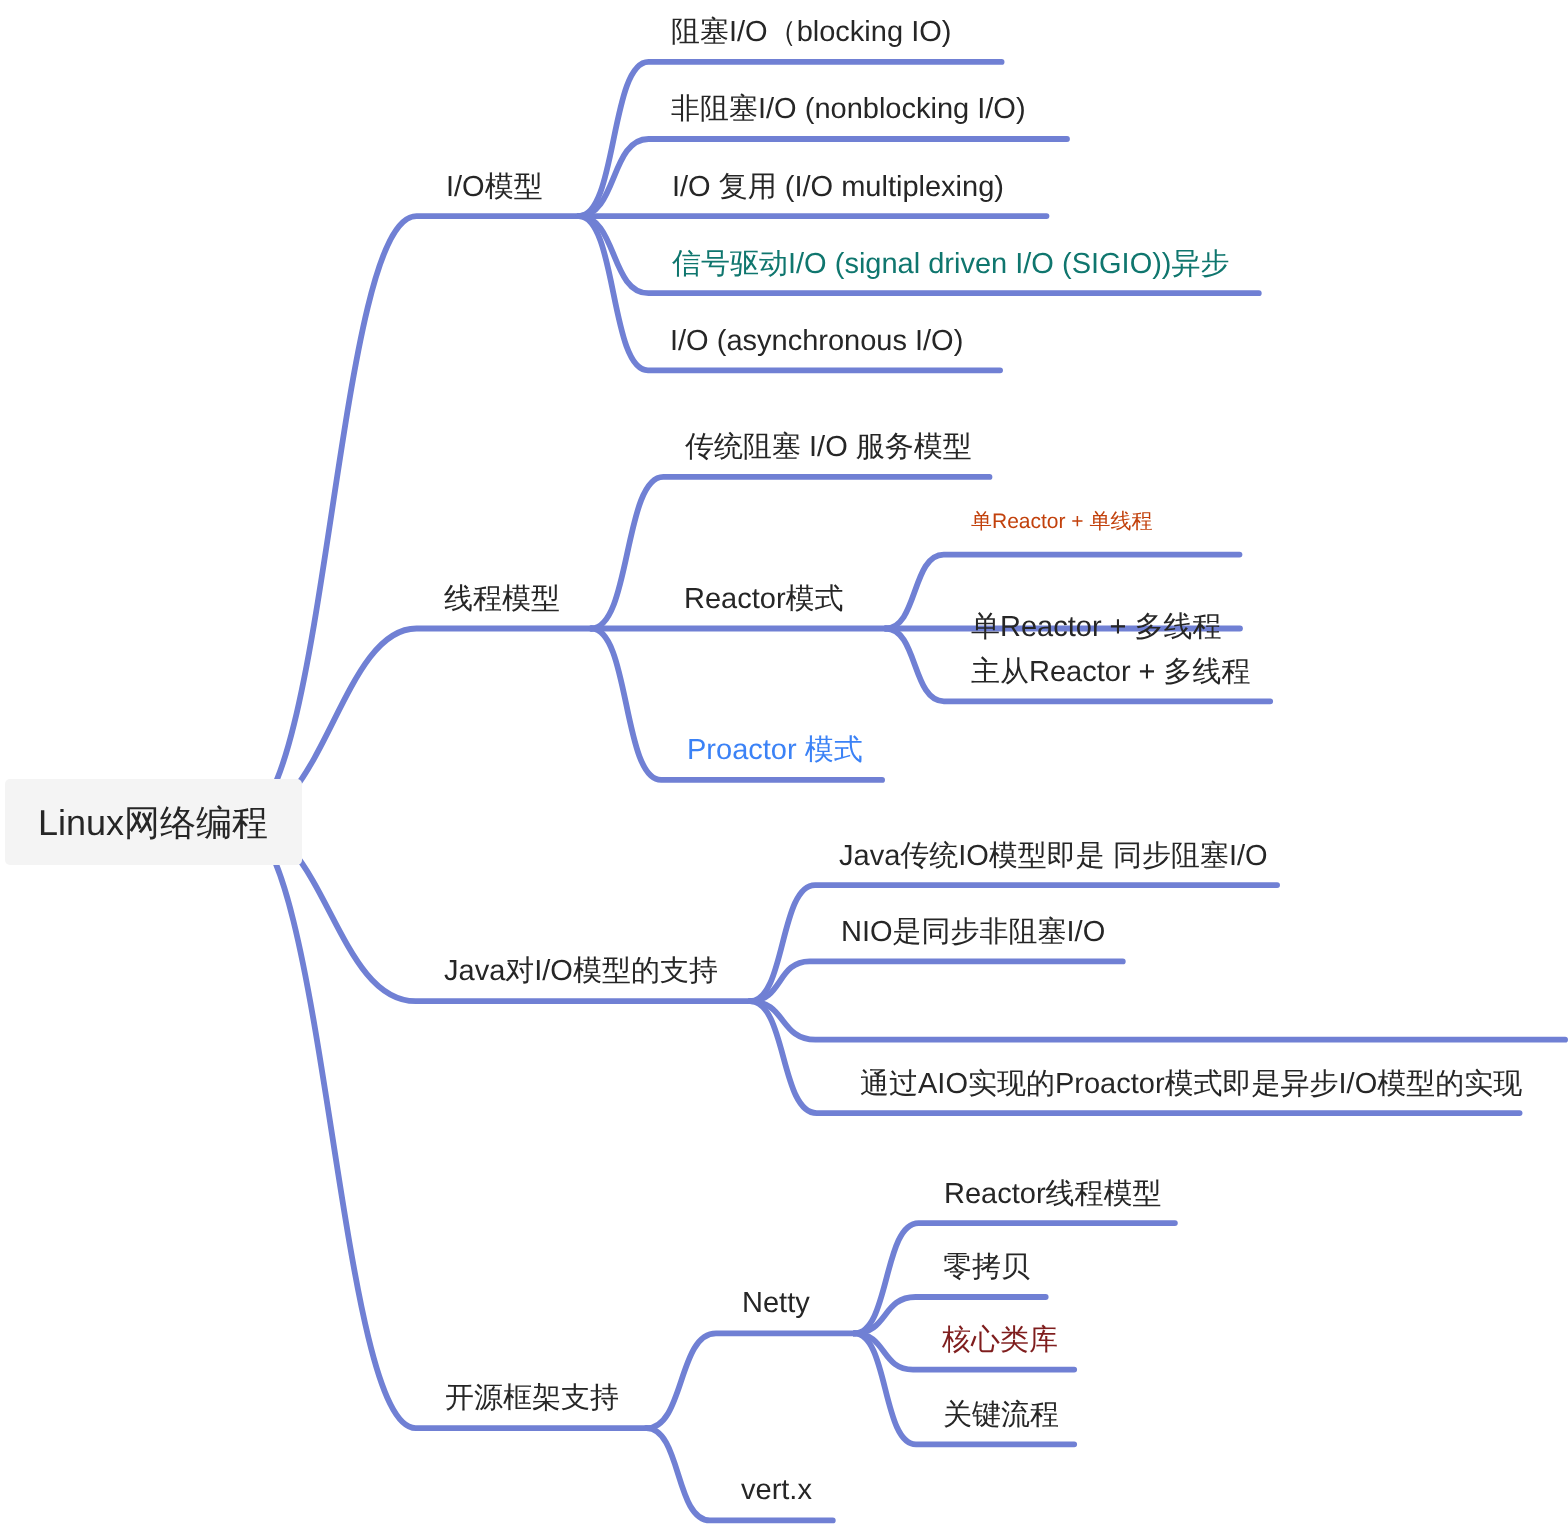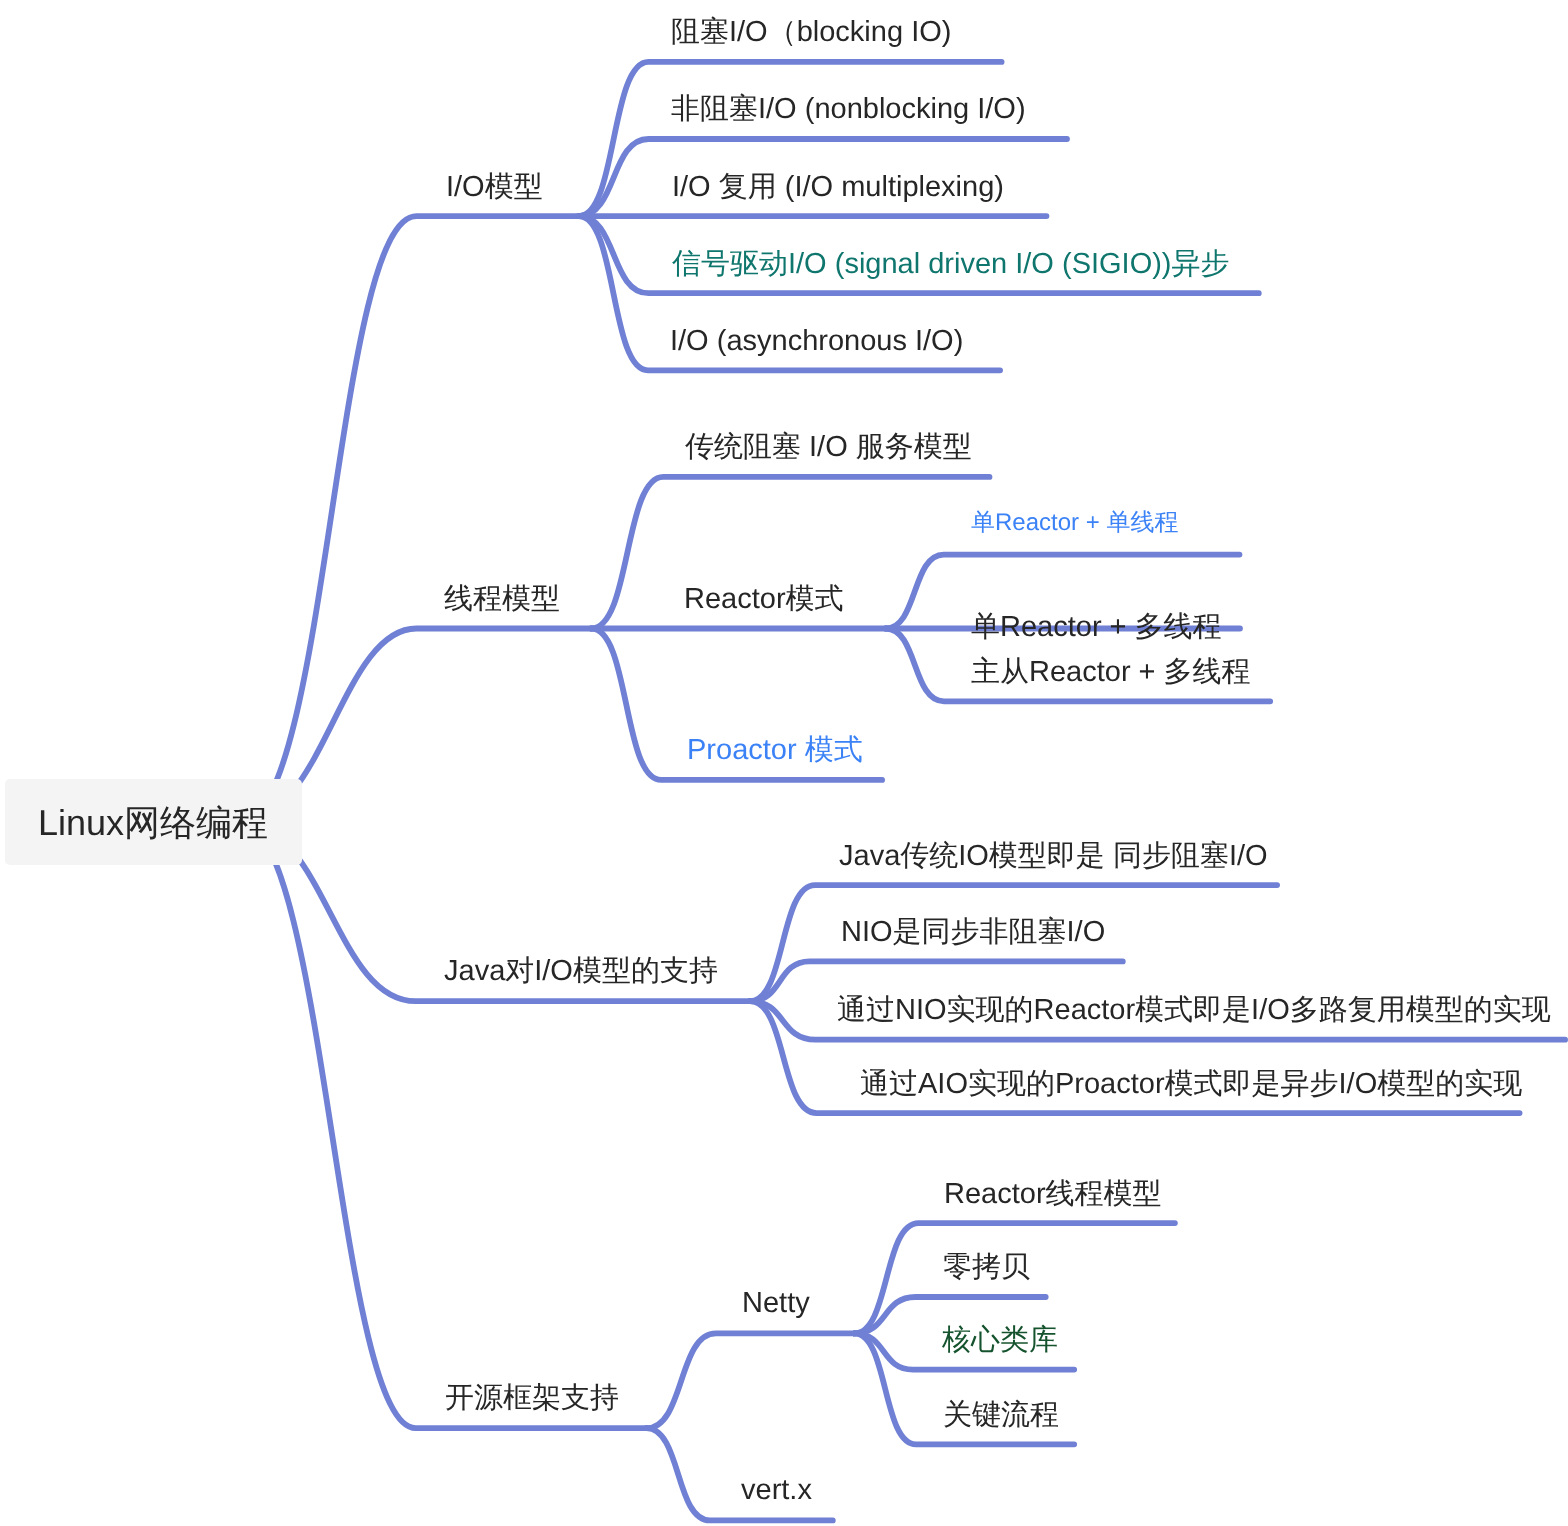--- a/index.html
+++ b/index.html
@@ -54,30 +54,29 @@
   <div id="labels" class="label-layer">
       <div class="node-label" style="left: 446.2px; font-size: 29px; top: 172.517px; color: rgb(38, 38, 38);">I/O模型</div>
       <div class="node-label" style="left: 670.9px; font-size: 29px; top: 18.317px; color: rgb(38, 38, 38);">阻塞I/O（blocking IO)</div>
       <div class="node-label" style="left: 671.9px; font-size: 29px; top: 172.517px; color: rgb(38, 38, 38);">I/O 复用 (I/O multiplexing)</div>
       <div class="node-label" style="left: 670.5px; font-size: 29px; top: 95.417px; color: rgb(38, 38, 38);">非阻塞I/O (nonblocking I/O)</div>
       <div class="node-label" style="left: 672px; font-size: 29px; top: 249.717px; color: #0f766e;">信号驱动I/O (signal driven I/O (SIGIO))异步</div>
       <div class="node-label" style="left: 670.1px; font-size: 29px; top: 326.717px; color: rgb(38, 38, 38);">I/O (asynchronous I/O)</div>
       <div class="node-label" style="left: 443.8px; font-size: 29px; top: 584.817px; color: rgb(38, 38, 38);">线程模型</div>
       <div class="node-label" style="left: 684.5px; font-size: 29px; top: 433.317px; color: rgb(38, 38, 38);">传统阻塞 I/O 服务模型</div>
       <div class="node-label" style="left: 684.2px; font-size: 29px; top: 584.817px; color: rgb(38, 38, 38);">Reactor模式</div>
-      <div class="node-label" style="left: 971.3px; font-size: 24px; top: 511.017px; color: #3b82f6;">单Reactor + 单线程</div>
+      <div class="node-label" style="left: 971.3px; font-size: 21px; top: 511.017px; color: #c2410c;">单Reactor + 单线程</div>
       <div class="node-label" style="left: 971.3px; font-size: 29px; top: 584.917px; color: rgb(38, 38, 38); margin-top: 28px;">单Reactor + 多线程</div>
       <div class="node-label" style="left: 971px; font-size: 29px; top: 657.717px; color: rgb(38, 38, 38);">主从Reactor + 多线程</div>
       <div class="node-label" style="left: 686.5px; font-size: 29px; top: 736.317px; color: #3b82f6;">Proactor 模式</div>
       <div class="node-label" style="left: 444px; font-size: 29px; top: 957.217px; color: rgb(38, 38, 38);">Java对I/O模型的支持</div>
       <div class="node-label" style="left: 839.1px; font-size: 29px; top: 841.517px; color: rgb(38, 38, 38);">Java传统IO模型即是 同步阻塞I/O</div>
       <div class="node-label" style="left: 841.2px; font-size: 29px; top: 917.817px; color: rgb(38, 38, 38);">NIO是同步非阻塞I/O</div>
-      <div class="node-label" style="left: 837.3px; font-size: 29px; top: 996.117px; color: rgb(38, 38, 38);">通过NIO实现的Reactor模式即是I/O多路复用模型的实现</div>
       <div class="node-label" style="left: 838.1px; font-size: 29px; top: 1069.52px; color: rgb(38, 38, 38); margin-left: 22px;">通过AIO实现的Proactor模式即是异步I/O模型的实现</div>
       <div class="node-label" style="left: 444.5px; font-size: 29px; top: 1384.42px; color: rgb(38, 38, 38);">开源框架支持</div>
       <div class="node-label" style="left: 742.3px; font-size: 29px; top: 1289.42px; color: rgb(38, 38, 38);">Netty</div>
       <div class="node-label" style="left: 944px; font-size: 29px; top: 1179.52px; color: rgb(38, 38, 38);">Reactor线程模型</div>
       <div class="node-label" style="left: 943.2px; font-size: 29px; top: 1253.42px; color: rgb(38, 38, 38);">零拷贝</div>
-      <div class="node-label" style="left: 942.3px; font-size: 29px; top: 1326.02px; color: #14532d;">核心类库</div>
+      <div class="node-label" style="left: 942.3px; font-size: 29px; top: 1326.02px; color: #7f1d1d;">核心类库</div>
       <div class="node-label" style="left: 943.2px; font-size: 29px; top: 1400.72px; color: rgb(38, 38, 38);">关键流程</div>
       <div class="node-label" style="left: 740.8px; font-size: 29px; top: 1476.42px; color: rgb(38, 38, 38);">vert.x</div>
     </div>
 </div>
 
 </body></html>

